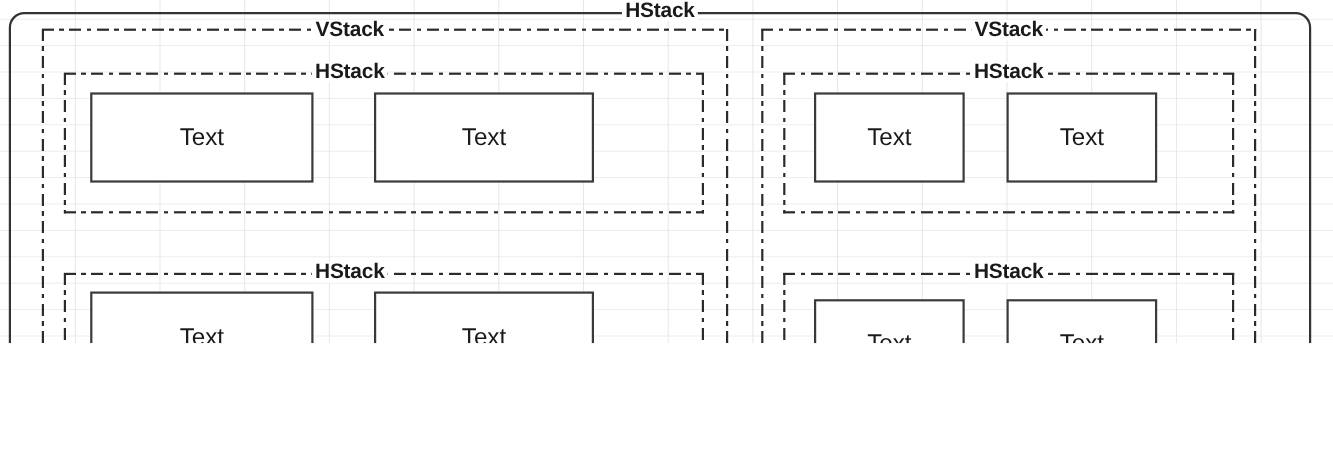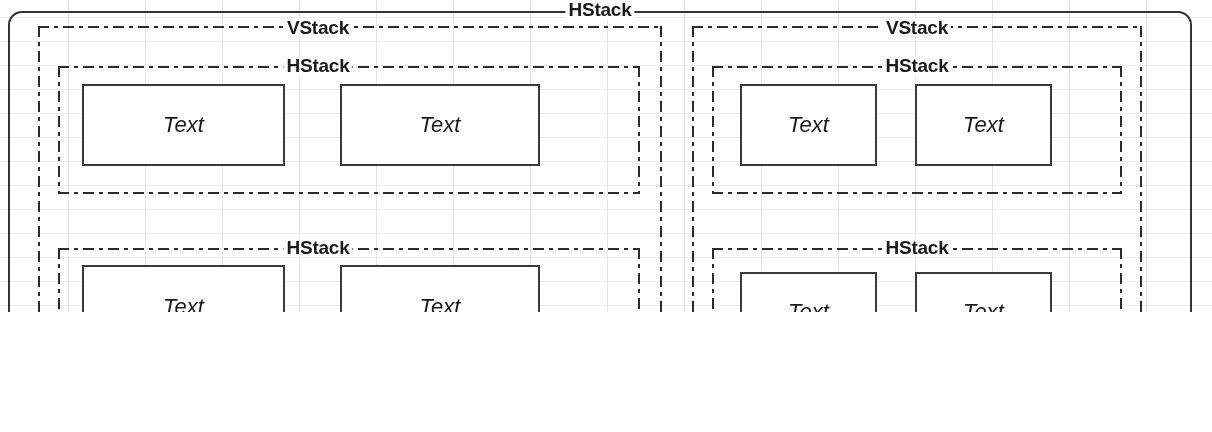--- a/index.html
+++ b/index.html
@@ -81,21 +81,20 @@
 
   
   .text-box {
     position: absolute;
     box-sizing: border-box;
     border: 2.2px solid #3a3a3a;
     background: #ffffff;
     display: flex;
     align-items: center;
     justify-content: center;
-    font-style: italic;
   }
   .text-box span {
     font-size: 22px;
     color: #1a1a1a;
     line-height: 22px;
   }
 
   
   #box-l1a { left: 82px;  top: 84px;  width: 203px; height: 82px; }
   #box-l1b { left: 340px; top: 84px;  width: 200px; height: 82px; }

